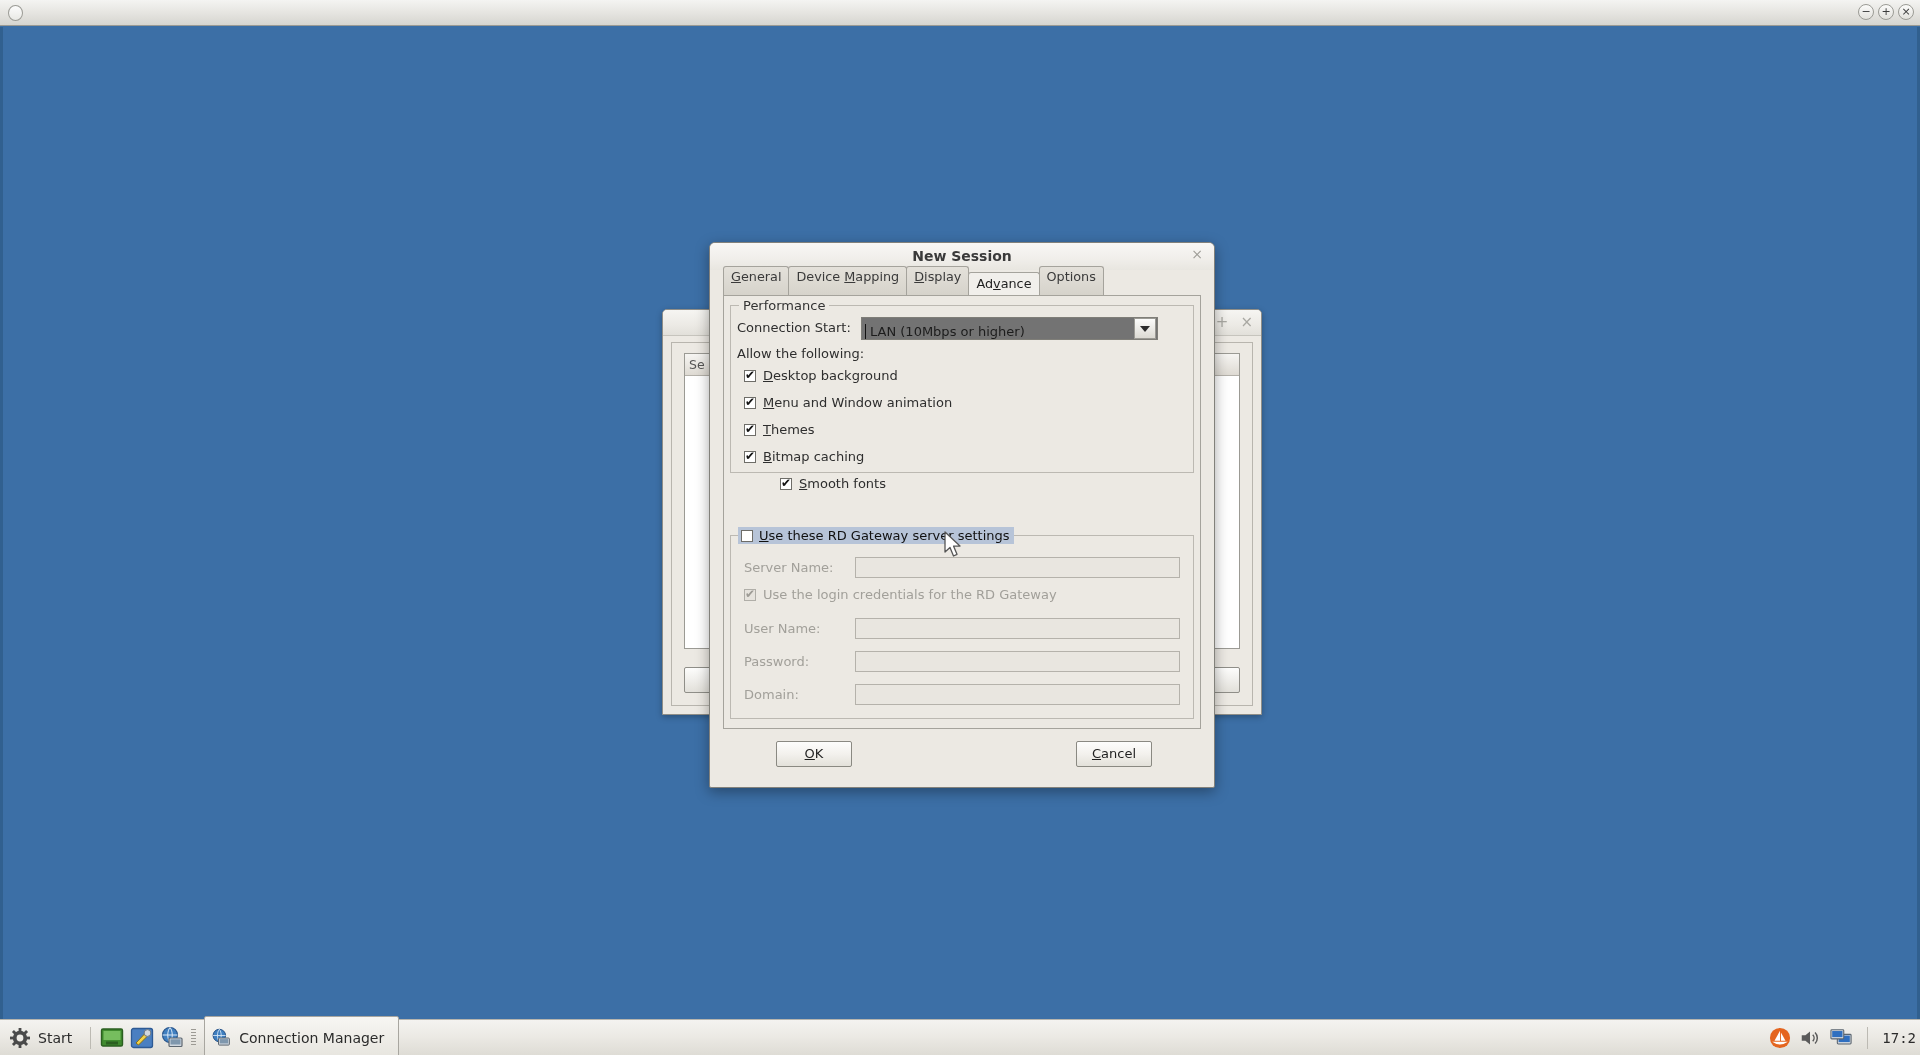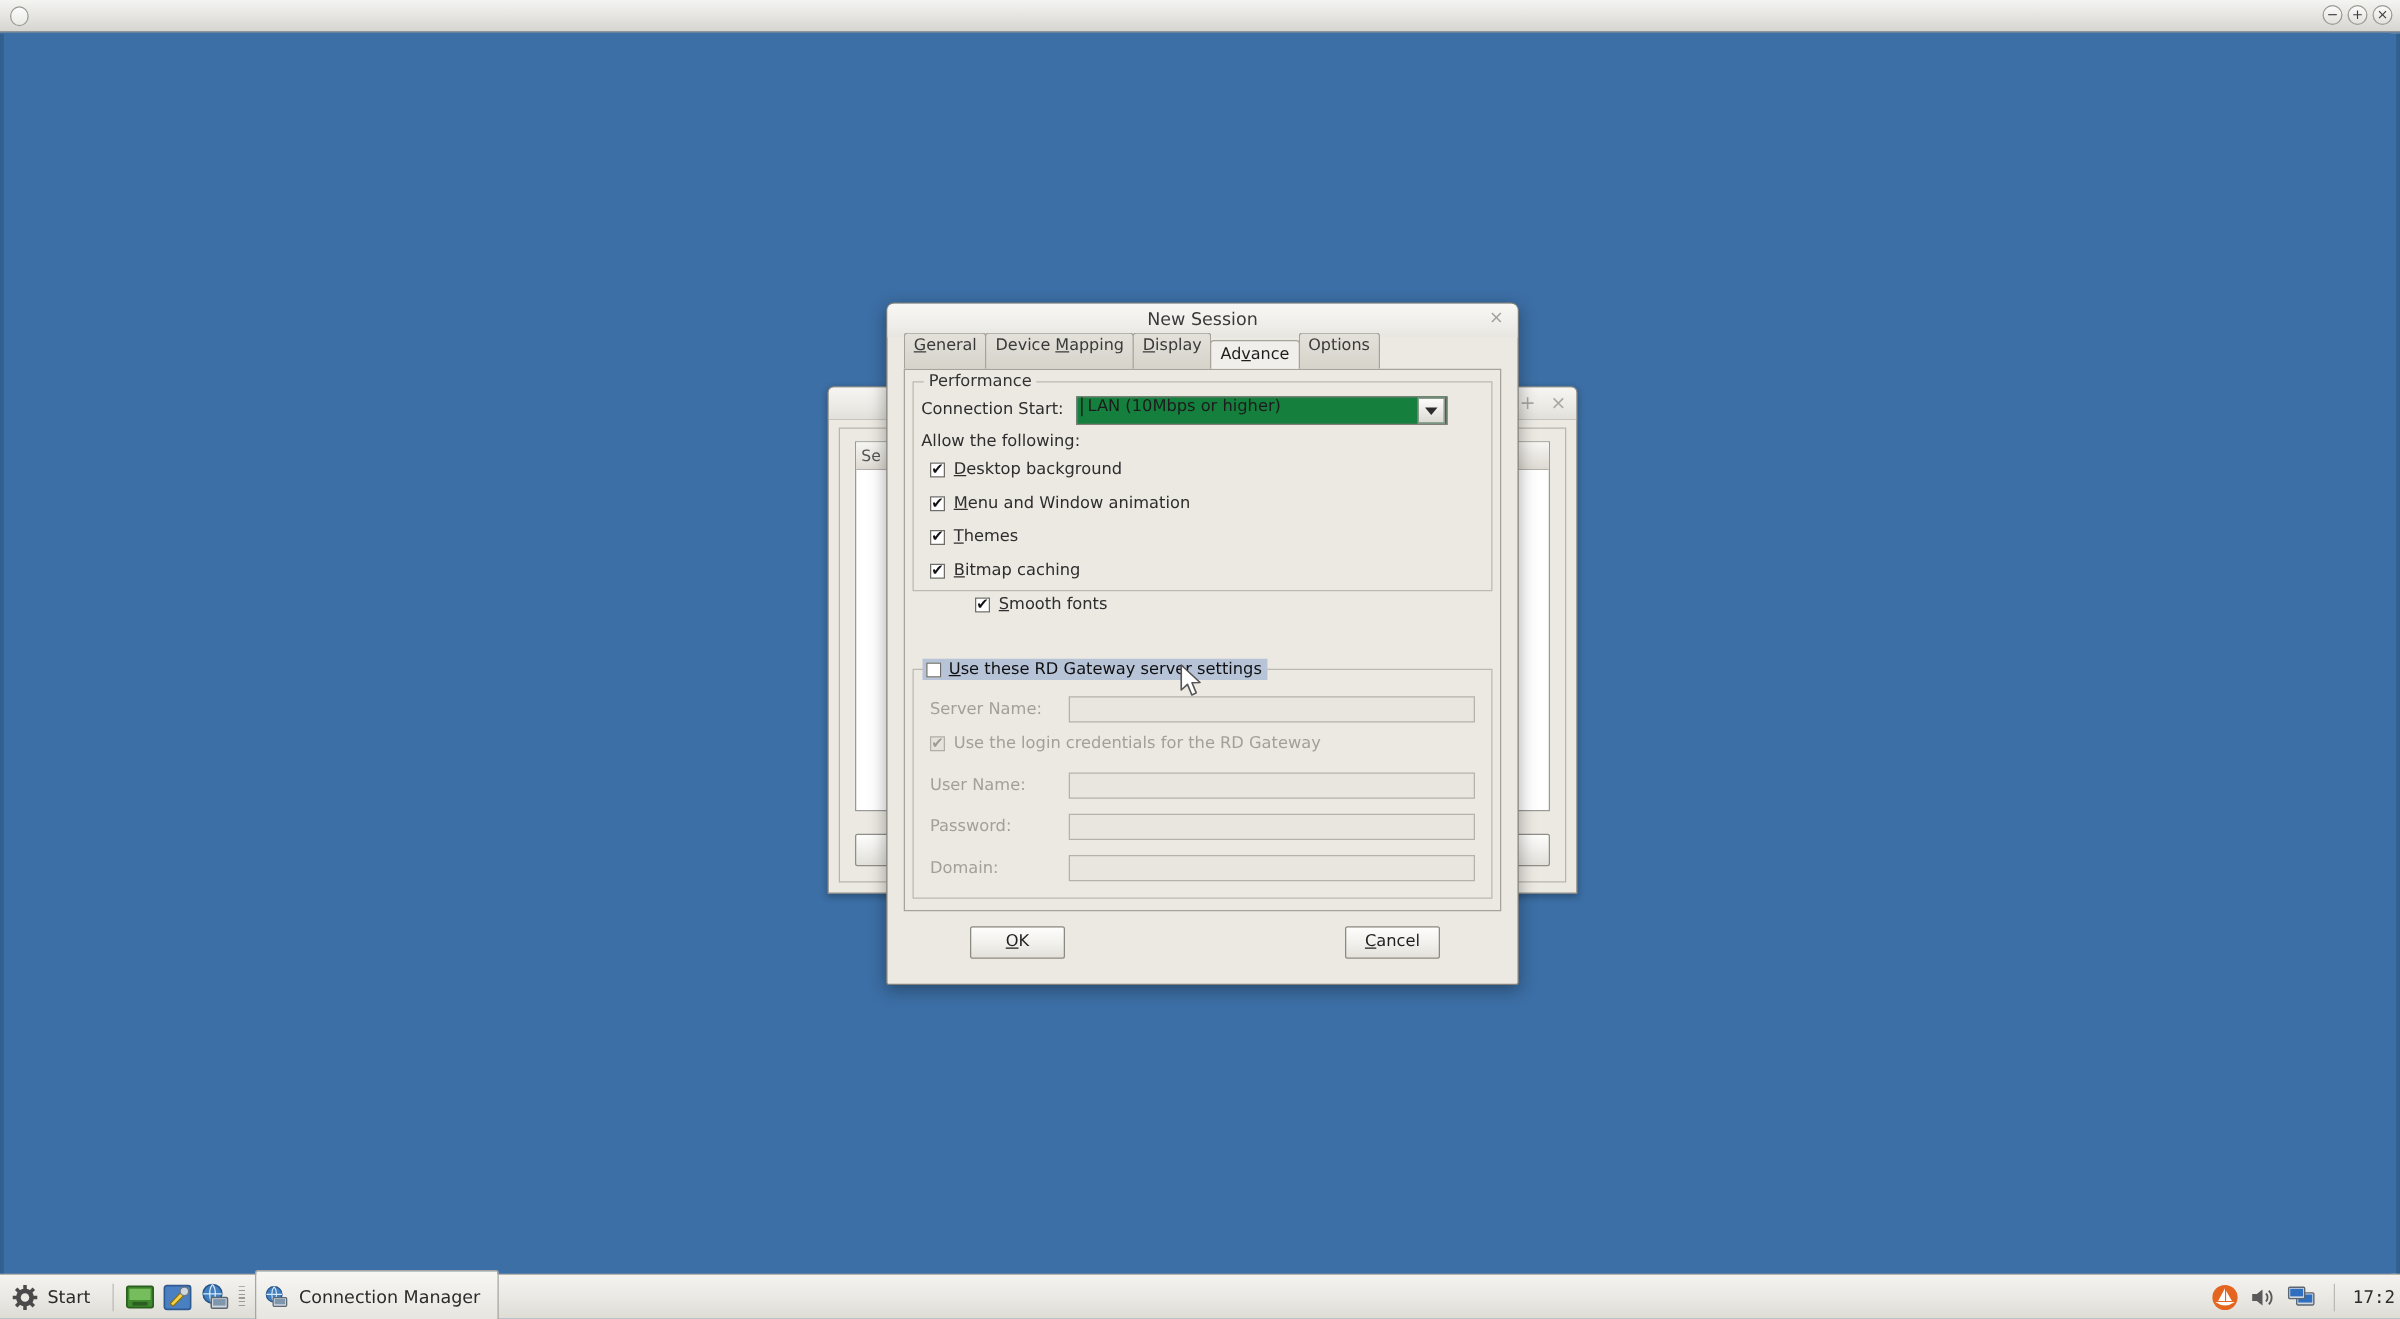--- a/index.html
+++ b/index.html
@@ -124,21 +124,21 @@
     border-radius: 6px 6px 2px 2px;
     box-shadow: 0 4px 14px rgba(0,0,0,.35);
     z-index: 20;
   }
   #dlg-titlebar {
     height: 27px; border-radius: 5px 5px 0 0; position: relative;
     background: linear-gradient(to bottom,#f8f7f5 0%, #f1efeb 55%, #e8e6e0 100%);
   }
   #dlg-title {
     position: absolute; left: 0; right: 0; top: 5px; text-align: center;
-    font-size: 14px; font-weight: normal; color: #3a3a3a;
+    font-size: 14px; font-weight: bold; color: #3a3a3a;
   }
   #dlg-close {
     position: absolute; right: 10px; top: 5px; width: 14px; height: 14px;
     color: #a09f99; font-size: 14px; line-height: 13px; text-align: center;
     cursor: pointer;
   }
 
   
   #tabstrip {
     position: absolute; left: 13px; top: 30px; height: 22px;
@@ -176,22 +176,22 @@
     background: #b7c4d8; display: flex; align-items: center; gap: 6px;
     font-size: 13px; color: #111; cursor: pointer;
   }
 
   .row { position: absolute; display: flex; align-items: center; }
   .lbl { font-size: 13px; color: #2e2e2e; }
   .lbl.dis { color: #a2a09a; }
 
   .combo {
     position: absolute; height: 23px;
-    border: 1px solid #7f7e78; background: #15803d;
-    display: flex; align-items: flex-start;
+    border: 1px solid #7f7e78; background: #737373;
+    display: flex; align-items: flex-end;
   }
   .combo .val {
     flex: 1; font-size: 13px; color: #1c1c1c; padding-left: 4px;
     border-left: 1px solid #111; margin-left: 3px;
   }
   .combo .arrowbtn {
     width: 22px; height: 21px; border-left: 1px solid #9b9a94;
     background: linear-gradient(to bottom,#fcfcfb,#dcdad3);
     display: flex; align-items: center; justify-content: center;
     border: 1px solid #9b9a94; margin: 0 1px 0 0;

